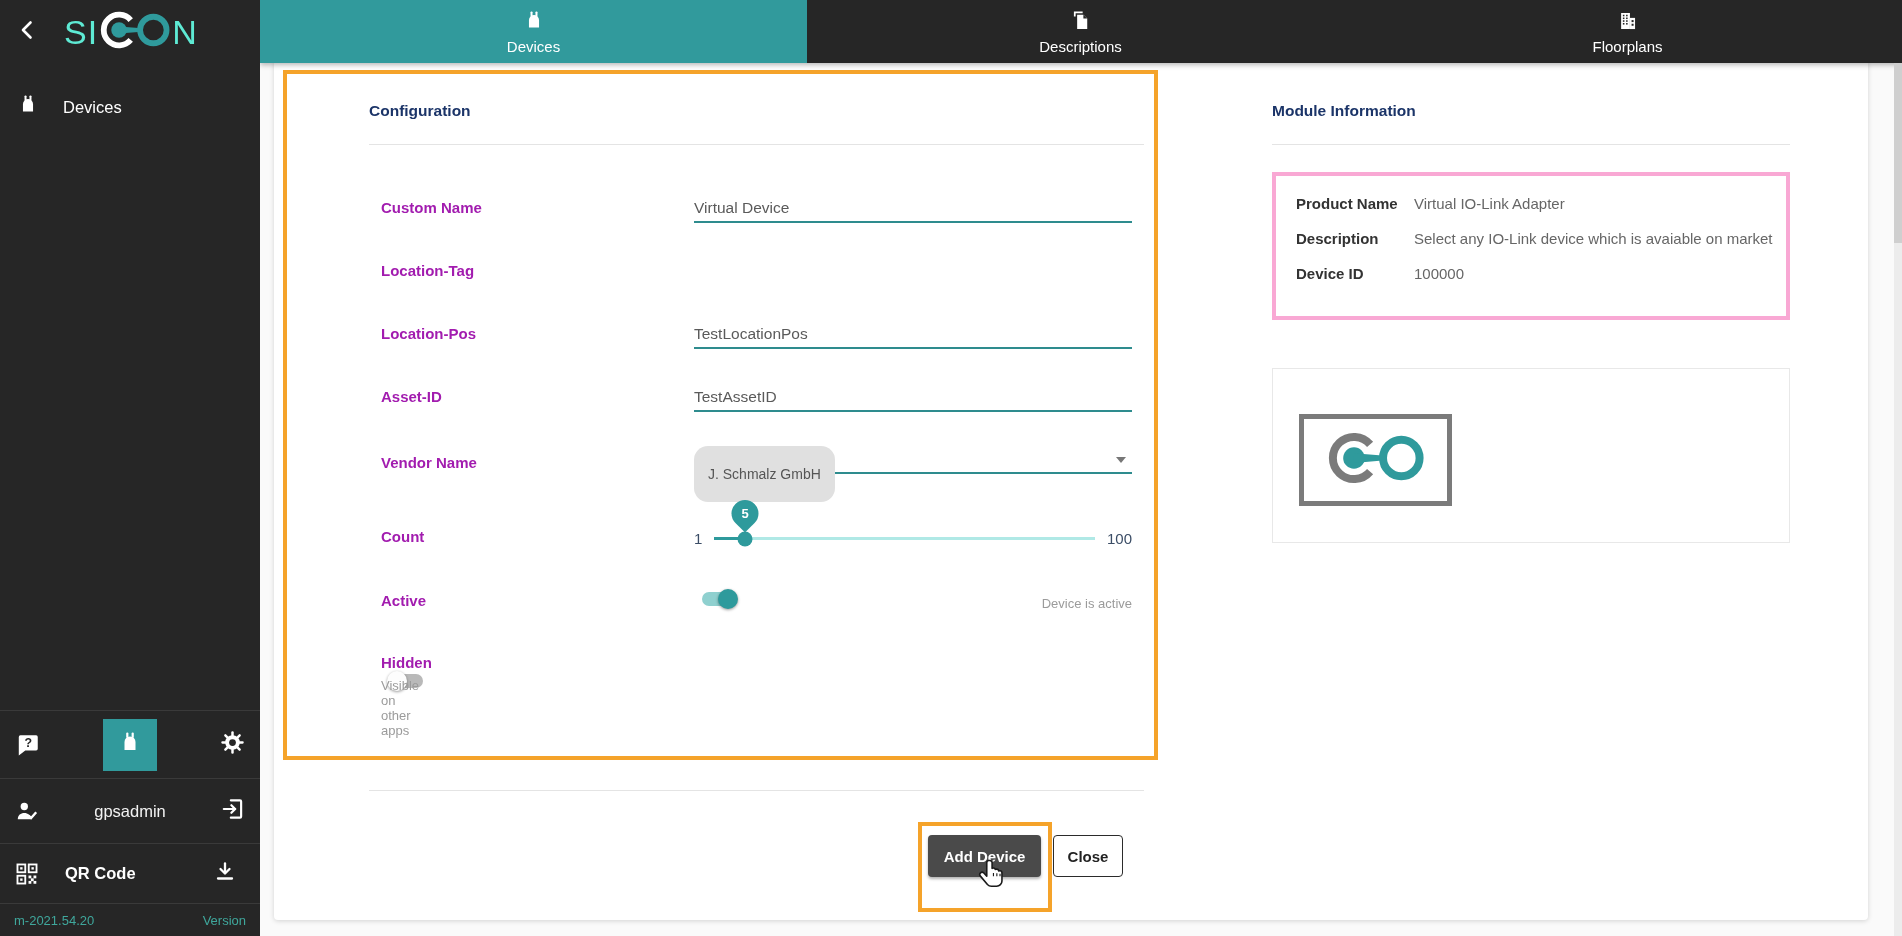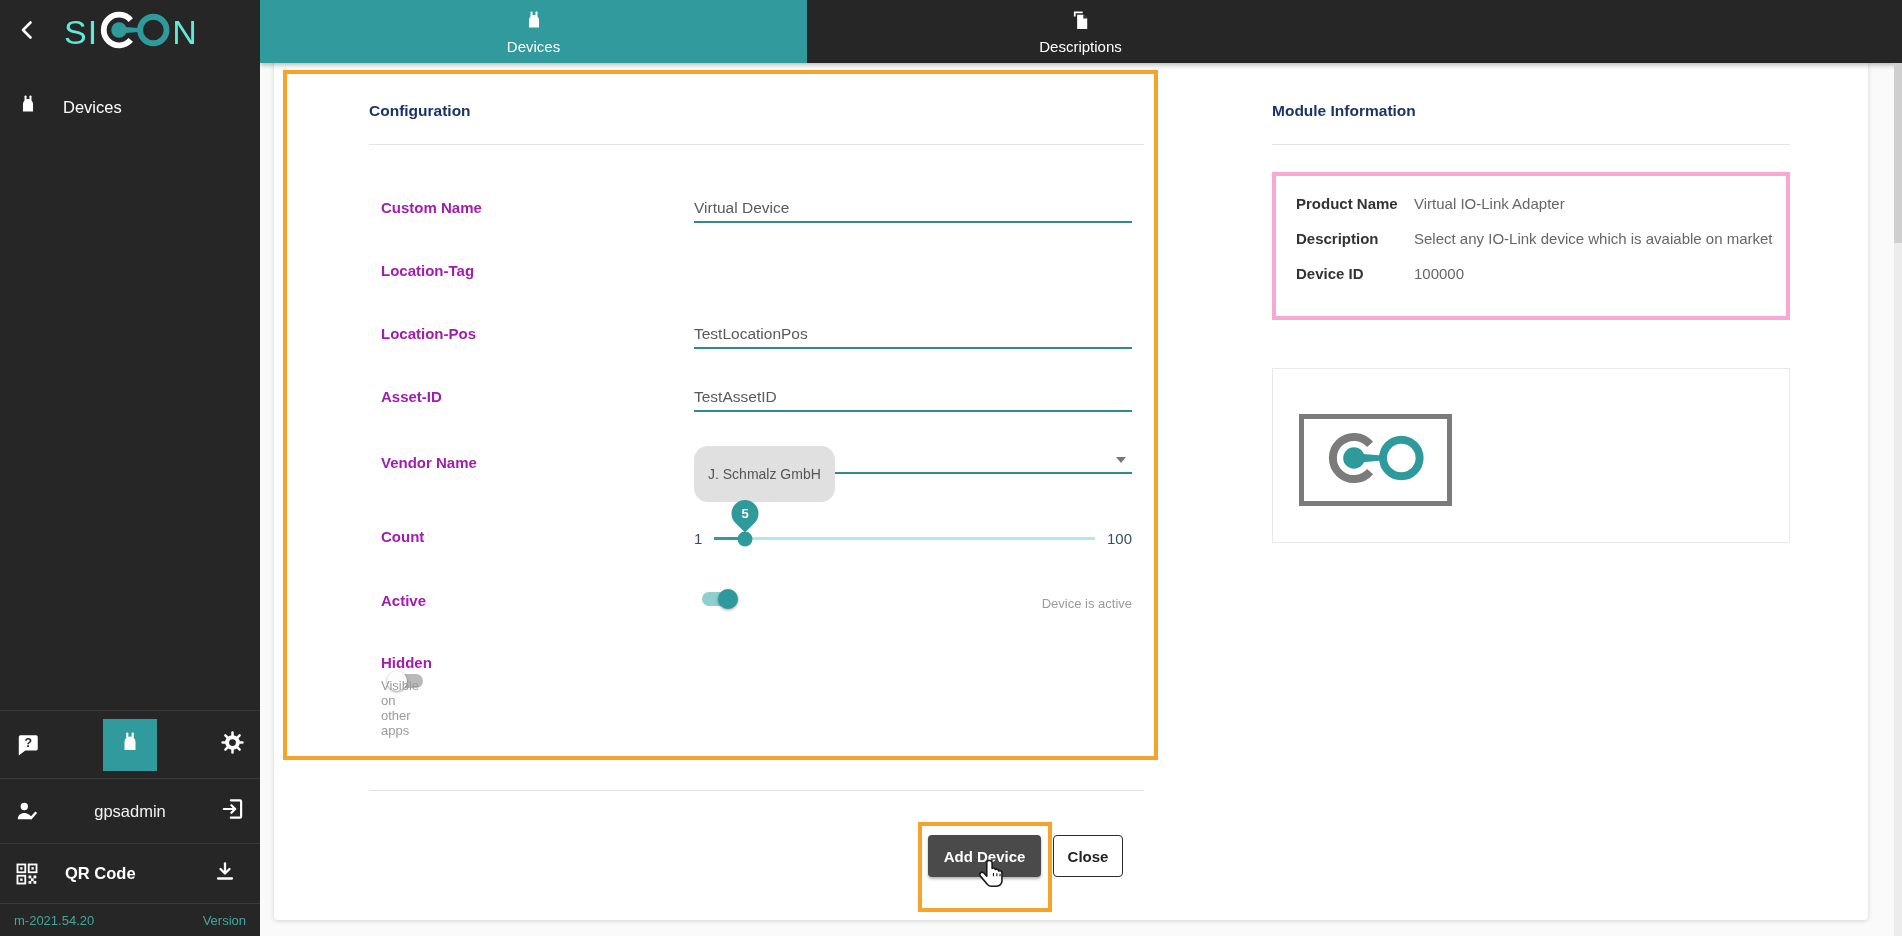--- a/index.html
+++ b/index.html
@@ -235,20 +235,43 @@
     <div class="tab">
       <span>
         <svg width="22" height="22" viewBox="0 0 24 24">
           <polyline points="5.2,7 5.2,2.6 13.8,2.6" fill="none" stroke="#fff" stroke-width="1.9"></polyline>
           <path d="M7.8 5.2 h6.8 l4.2 4.2 v11.2 h-11 z" fill="#fff"></path>
           <path d="M14.6 5.2 l4.2 4.2 h-4.2 z" fill="#262626"></path>
         </svg>
       </span>
       <span class="tlabel">Descriptions</span>
     </div>
+    <div class="tab">
+      <span>
+        <svg width="22" height="22" viewBox="0 0 24 24">
+          <g fill="#fff">
+            <path d="M4.5 20.8 V3.2 h9.6 v17.6 z"></path>
+            <path d="M14.1 20.8 V8.6 h5.6 v12.2 z"></path>
+          </g>
+          <g fill="#262626">
+            <rect x="6.4" y="5.2" width="1.7" height="1.7"></rect>
+              <rect x="9.9" y="5.2" width="1.7" height="1.7"></rect>
+            <rect x="6.4" y="8.2" width="1.7" height="1.7"></rect>
+              <rect x="9.9" y="8.2" width="1.7" height="1.7"></rect>
+            <rect x="6.4" y="11.2" width="1.7" height="1.7"></rect>
+              <rect x="9.9" y="11.2" width="1.7" height="1.7"></rect>
+            <rect x="6.4" y="14.2" width="1.7" height="1.7"></rect>
+              <rect x="9.9" y="14.2" width="1.7" height="1.7"></rect>
+            <rect x="15.9" y="11" width="2.2" height="2.2"></rect>
+              <rect x="15.9" y="15" width="2.2" height="2.2"></rect>
+          </g>
+        </svg>
+      </span>
+      <span class="tlabel">Floorplans</span>
+    </div>
   </div>
 
   <div class="card">
 
     <div class="hlbox1"></div>
 
     <div class="panel-title" style="left:95px; top:42px;">Configuration</div>
     <div class="hr" style="left:95px; top:84px; width:775px;"></div>
 
     <div class="frow" style="top:139px;">

